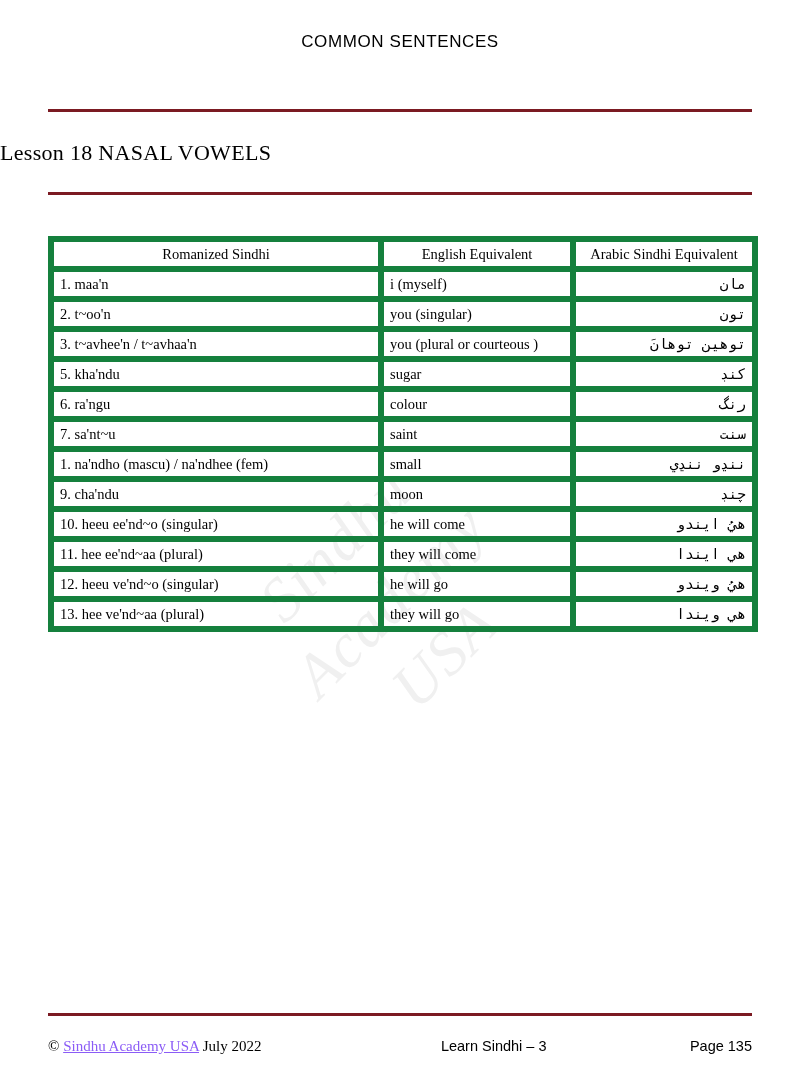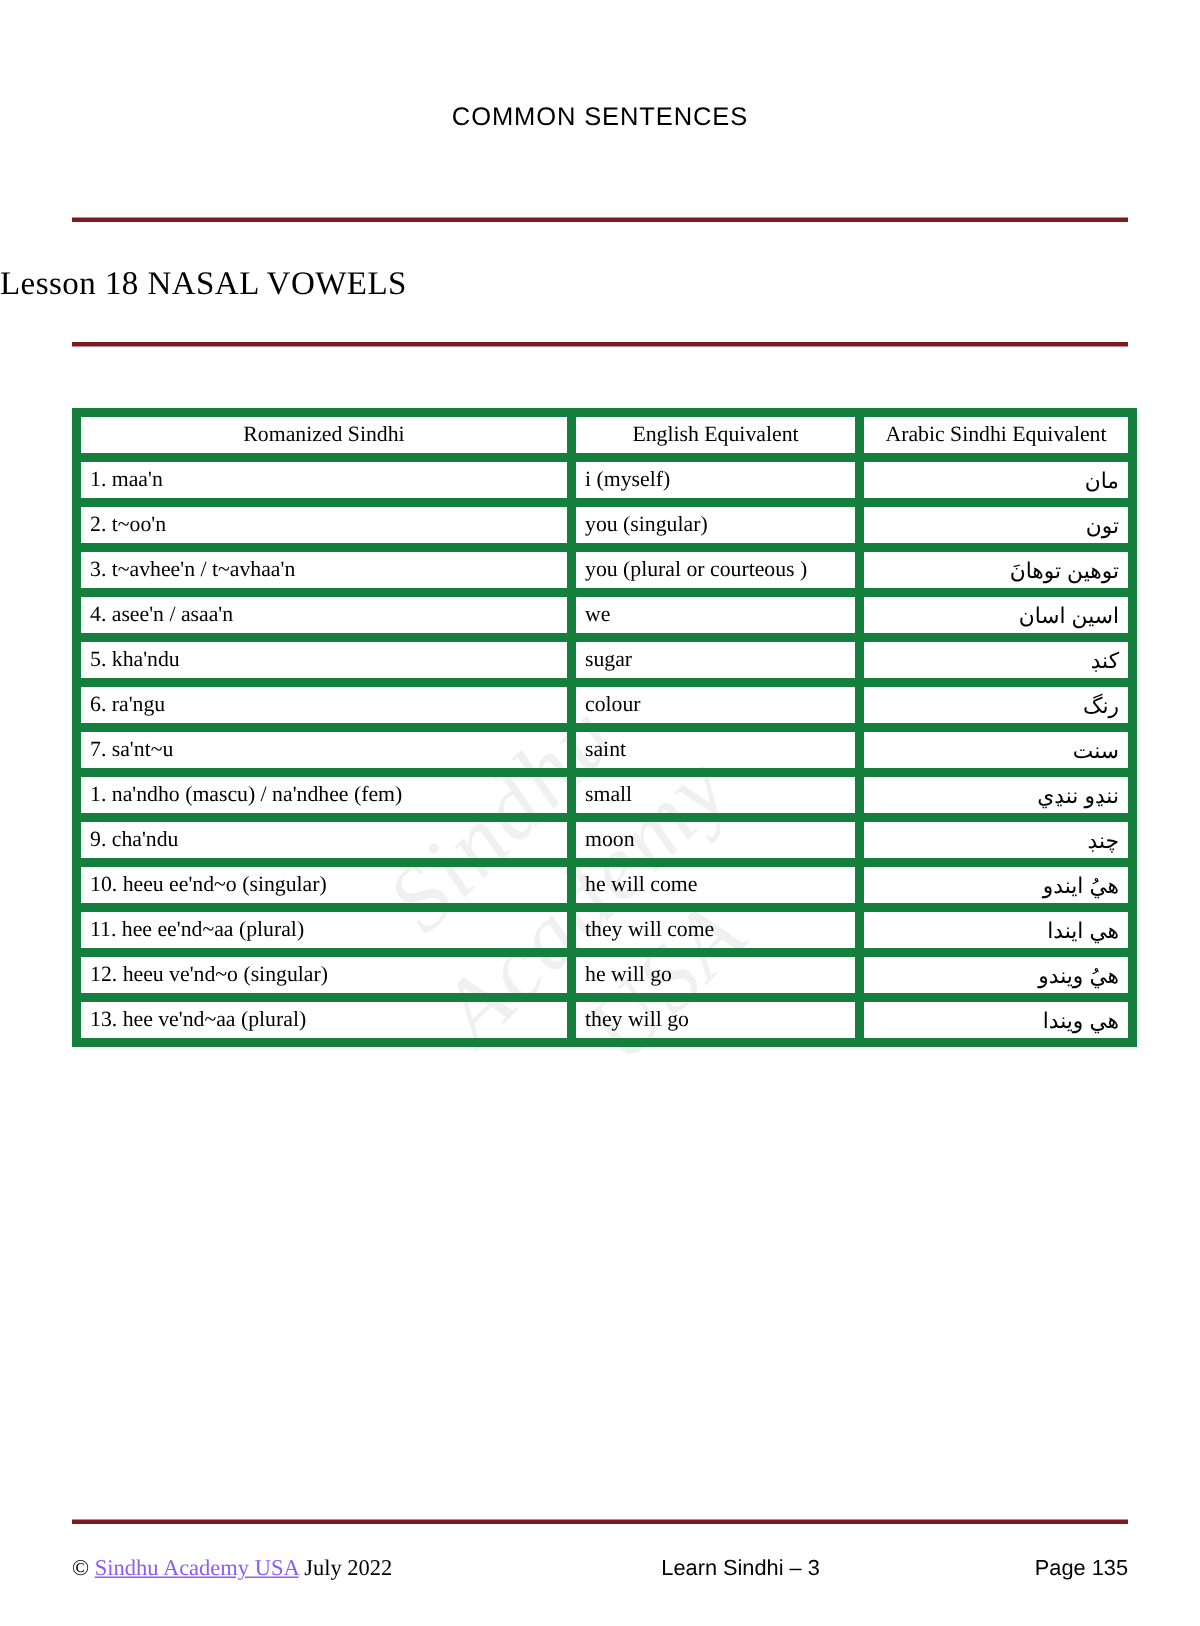--- a/index.html
+++ b/index.html
@@ -42,21 +42,21 @@
   }
   .content {
     position: relative;
     z-index: 2;
   }
   .header-title {
     text-align: center;
     font-family: "Liberation Sans", sans-serif;
     font-size: 17px;
     letter-spacing: 0.6px;
-    padding-top: 68px;
+    padding-top: 32px;
   }
   .rule {
     border-top: 3px solid #7b1a22;
     margin: 0 48px;
   }
   .rule-top {
     margin-top: 57px;
   }
   .lesson-title {
     text-align: left;
@@ -86,21 +86,21 @@
     font-weight: normal;
   }
   col.c-rom { width: 330px; }
   col.c-eng { width: 192px; }
   col.c-ara { width: 182px; }
   td.rom, td.eng { text-align: left; }
   td.ara {
     text-align: right;
     direction: rtl;
     font-size: 14px;
-    font-family: Liberation Sans, sans-serif;
+    font-family: Liberation Mono, monospace;
   }
   
   .footer-rule {
     position: absolute;
     left: 48px;
     right: 48px;
     top: 1013px;
     border-top: 3px solid #7b1a22;
   }
   .footer {
@@ -170,25 +170,20 @@
           <td class="rom">2. t~oo'n</td>
           <td class="eng">you (singular)</td>
           <td class="ara">تون</td>
         </tr>
         <tr>
           <td class="rom">3. t~avhee'n / t~avhaa'n</td>
           <td class="eng">you (plural or courteous )</td>
           <td class="ara">توهين توهانَ</td>
         </tr>
         <tr>
-          <td class="rom">4. asee'n / asaa'n</td>
-          <td class="eng">we</td>
-          <td class="ara">اسين اسان</td>
-        </tr>
-        <tr>
           <td class="rom">5. kha'ndu</td>
           <td class="eng">sugar</td>
           <td class="ara">کنڊ</td>
         </tr>
         <tr>
           <td class="rom">6. ra'ngu</td>
           <td class="eng">colour</td>
           <td class="ara">رنگ</td>
         </tr>
         <tr>

